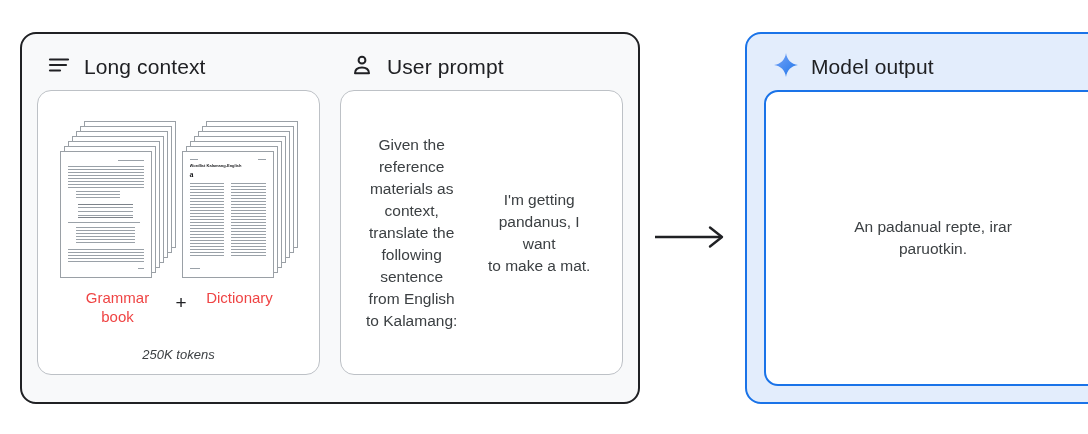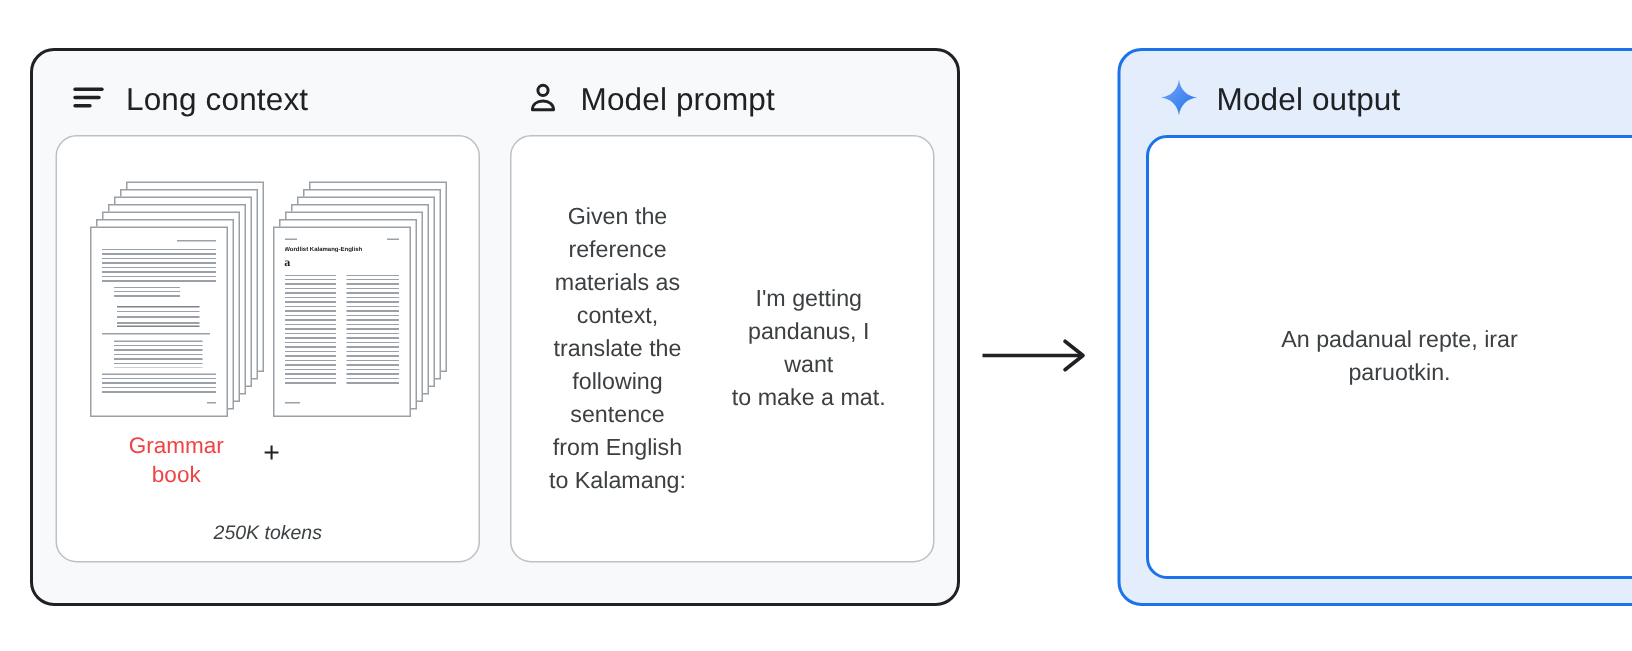--- a/index.html
+++ b/index.html
@@ -144,35 +144,36 @@
               </div>
               <div class="d-foot"></div>
             </div>
           </div>
         </div>
 
         <div class="doc-labels">
           <div class="doc-label preline">Grammar
 book</div>
           <div class="plus">+</div>
+          <div class="doc-label">Dictionary</div>
         </div>
 
         <div class="tokens">250K tokens</div>
       </div>
     </div>
 
     <div class="col">
       <div class="col-header">
         <span>
           <svg width="24" height="24" viewBox="0 0 24 24" fill="none" stroke="#202124" stroke-width="2" stroke-linejoin="round">
             <circle cx="12" cy="7.2" r="3.4"></circle>
             <path d="M12 14.4c-4 0-7 2-7 5.8h14c0-3.8-3-5.8-7-5.8z"></path>
           </svg>
         </span>
-        <span class="col-title">Model prompt</span>
+        <span class="col-title">User prompt</span>
       </div>
 
       <div class="card card-prompt">
         <div class="preline">Given the reference
 materials as context,
 translate the following
 sentence from English
 to Kalamang:</div>
         <div class="preline">I'm getting pandanus, I want
 to make a mat.</div>

